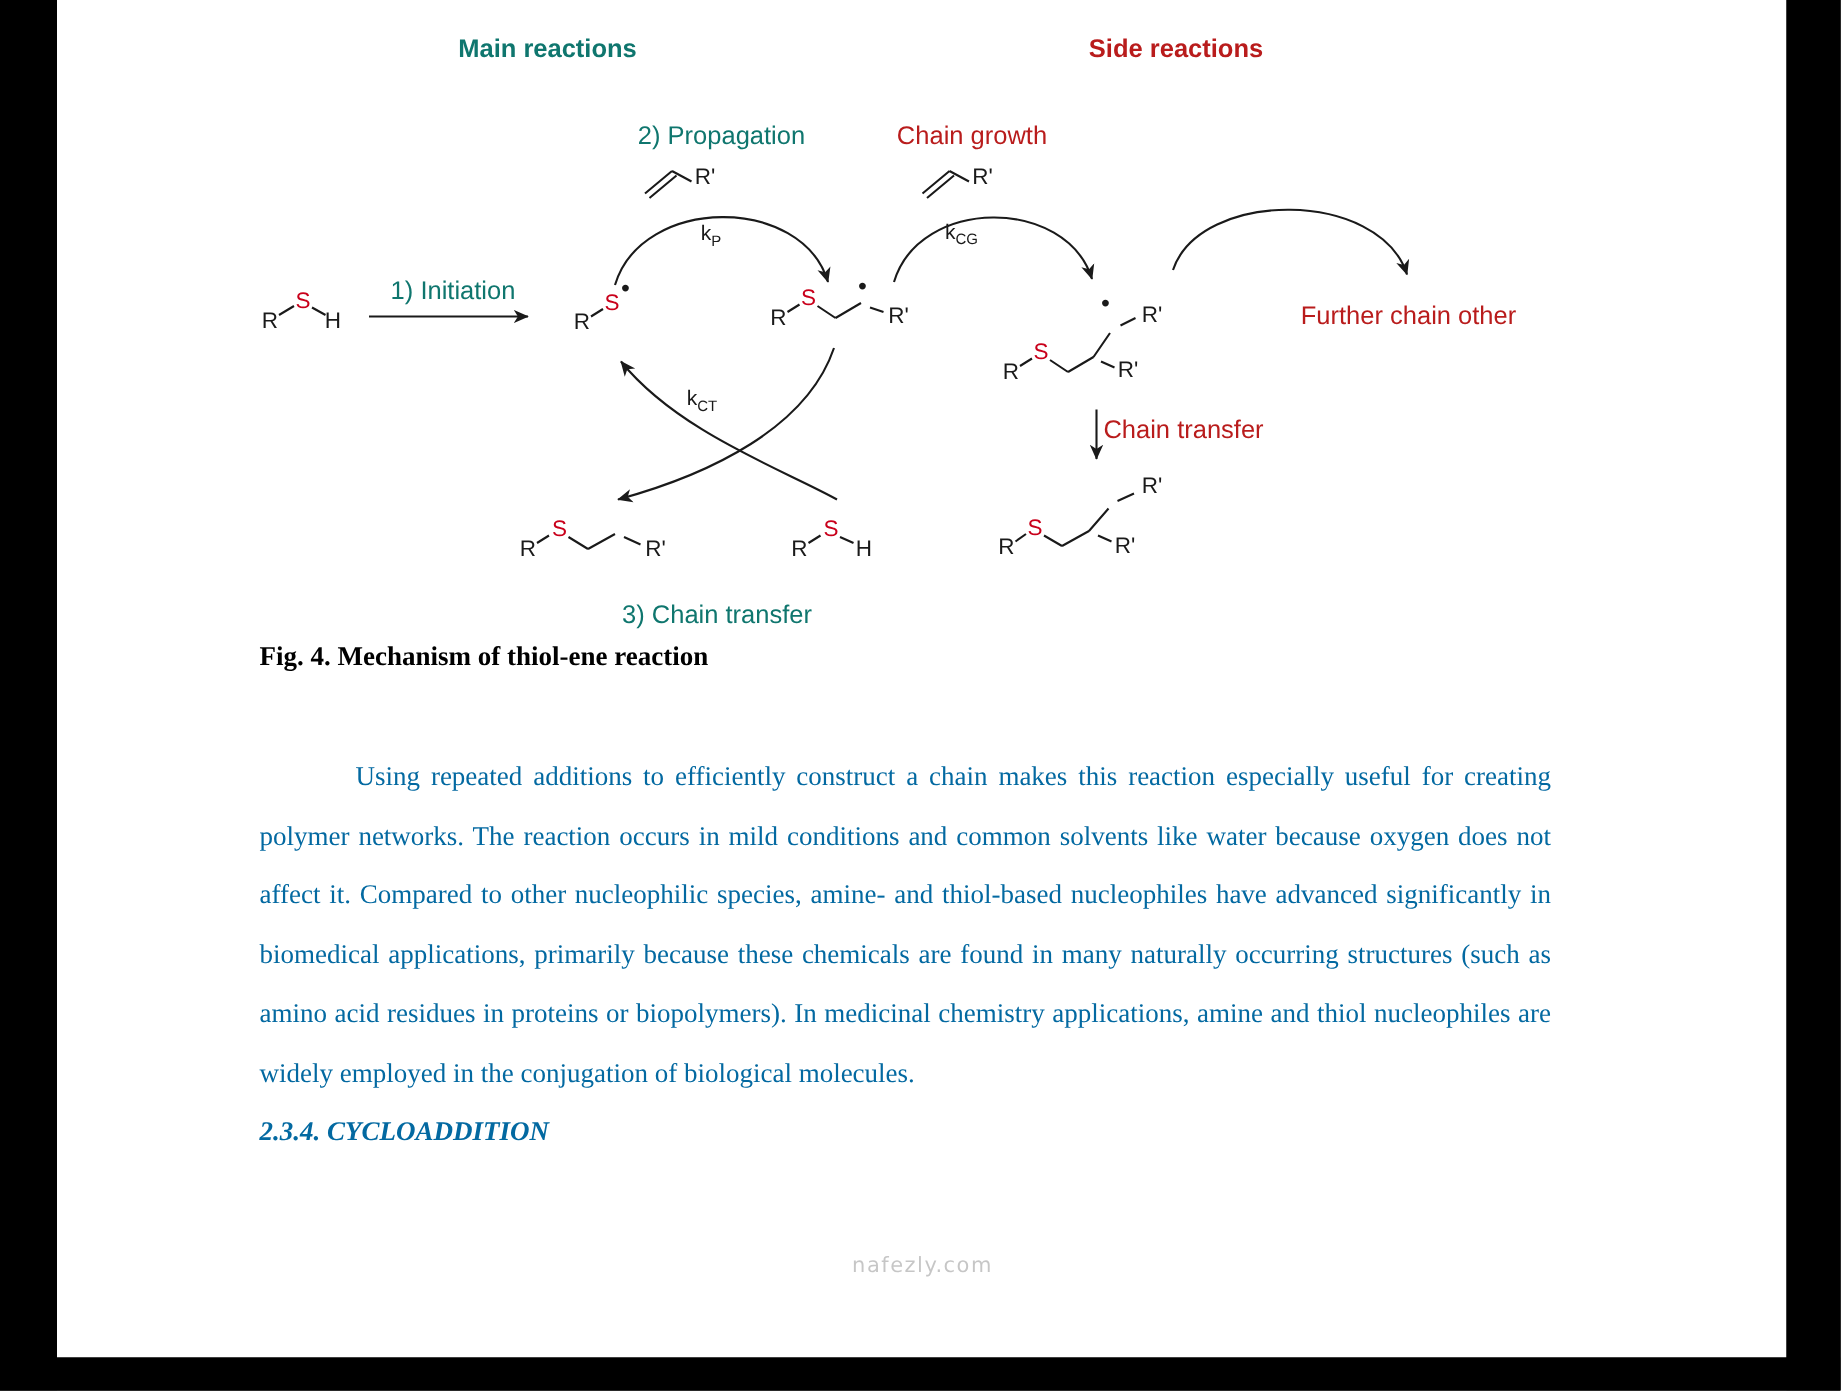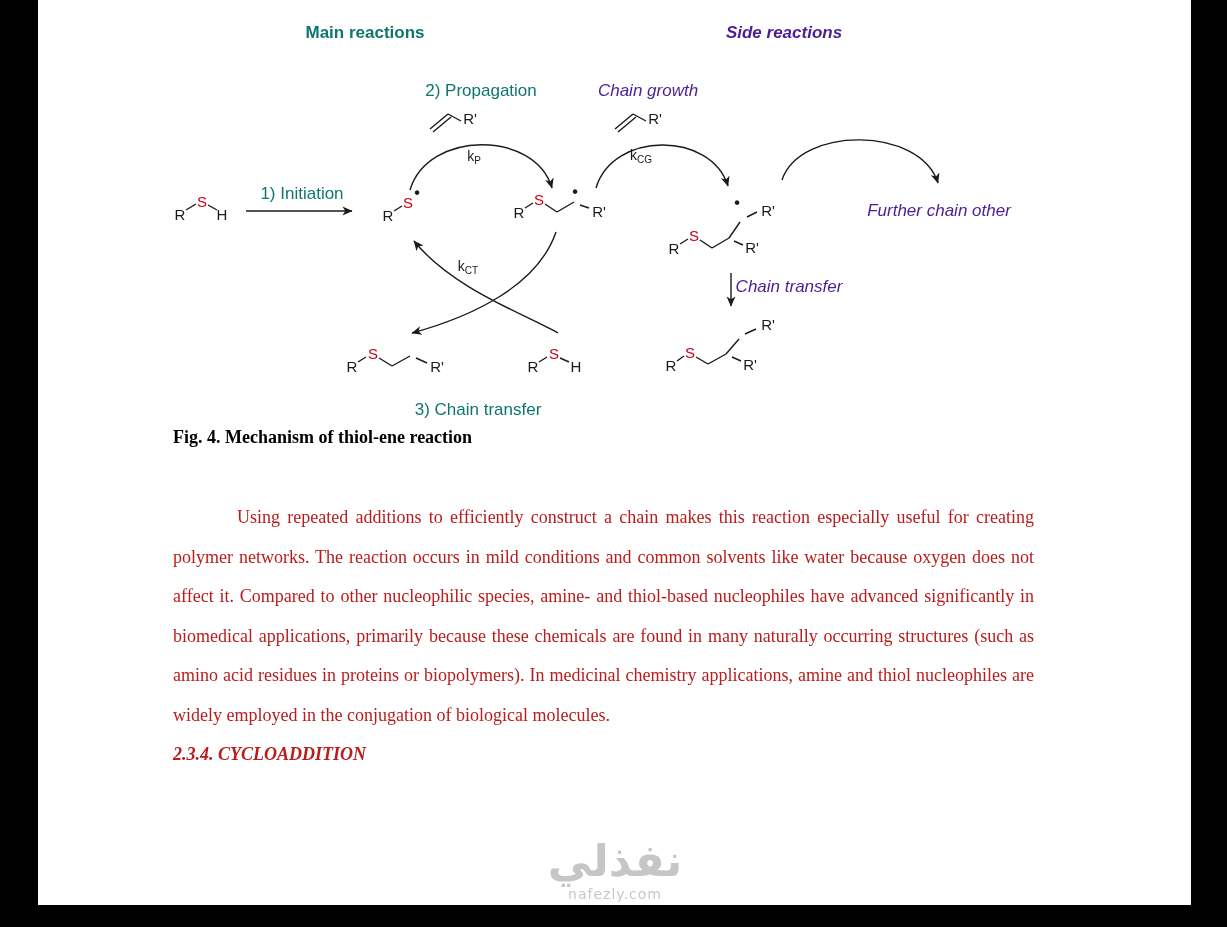--- a/index.html
+++ b/index.html
@@ -10,34 +10,34 @@
   .bar-left{left:0;top:0;width:38px;height:927px;}
   .bar-right{left:1191px;top:0;width:36px;height:927px;}
   .bar-bottom{left:0;top:905px;width:1227px;height:22px;}
 
   
   .dlabel{position:absolute;transform:translate(-50%,-50%);
           font-family:"Liberation Sans",sans-serif;font-size:17px;color:#1a1a1a;
           white-space:nowrap;}
   .hdr{font-weight:bold;font-size:17px;}
   .purple{color:#0f766e;}
-  .green{color:#4c1d95;font-style:italic;}
+  .green{color:#b91c1c;}
   .red{color:#c9001b;}
   .atom{font-size:15px;}
   .dot{font-size:16px;font-weight:bold;}
   .rate{font-size:14px;}
   .rate sub{font-size:10px;}
   .scheme{position:absolute;left:0;top:0;}
 
   
   .caption{position:absolute;left:135px;top:427px;width:861px;text-align:left;
            font-family:"Liberation Serif",serif;font-weight:bold;font-size:18px;color:#000;}
   .textblock{position:absolute;left:135px;top:498px;width:861px;
              font-family:"Liberation Serif",serif;font-size:18px;line-height:39.5px;
-             color:#b91c1c;text-align:justify;}
+             color:#0369a1;text-align:justify;}
   .textblock p{margin:0;text-indent:64px;}
   .textblock p.heading{font-weight:bold;font-style:italic;text-indent:0;text-align:left;}
 
   
   .watermark{position:absolute;left:472px;top:836px;width:210px;text-align:center;
              color:#8f8f8f;opacity:0.5;z-index:1;font-family:"DejaVu Sans",sans-serif;}
   .watermark .big{font-size:44px;font-weight:bold;line-height:50px;}
   .watermark .small{font-size:14px;letter-spacing:1px;}
 </style>
 </head>
@@ -135,21 +135,20 @@
     <span class="dlabel atom" style="left:538px;top:366px">H</span>
 
     <span class="dlabel atom" style="left:633px;top:365px">R</span>
     <span class="dlabel atom red" style="left:652px;top:352px">S</span>
     <span class="dlabel atom" style="left:712px;top:364px">R'</span>
     <span class="dlabel atom" style="left:730px;top:324px">R'</span>
 
     <div class="caption">Fig. 4. Mechanism of thiol-ene reaction</div>
 
     <div class="watermark">
-      <div class="big">نفذلي</div>
       <div class="small">nafezly.com</div>
     </div>
 
     <div class="textblock">
       <p>Using repeated additions to efficiently construct a chain makes this reaction especially useful for creating polymer networks. The reaction occurs in mild conditions and common solvents like water because oxygen does not affect it. Compared to other nucleophilic species, amine- and thiol-based nucleophiles have advanced significantly in biomedical applications, primarily because these chemicals are found in many naturally occurring structures (such as amino acid residues in proteins or biopolymers). In medicinal chemistry applications, amine and thiol nucleophiles are widely employed in the conjugation of biological molecules.</p>
       <p class="heading">2.3.4. CYCLOADDITION</p>
     </div>
 
   </div>
 

